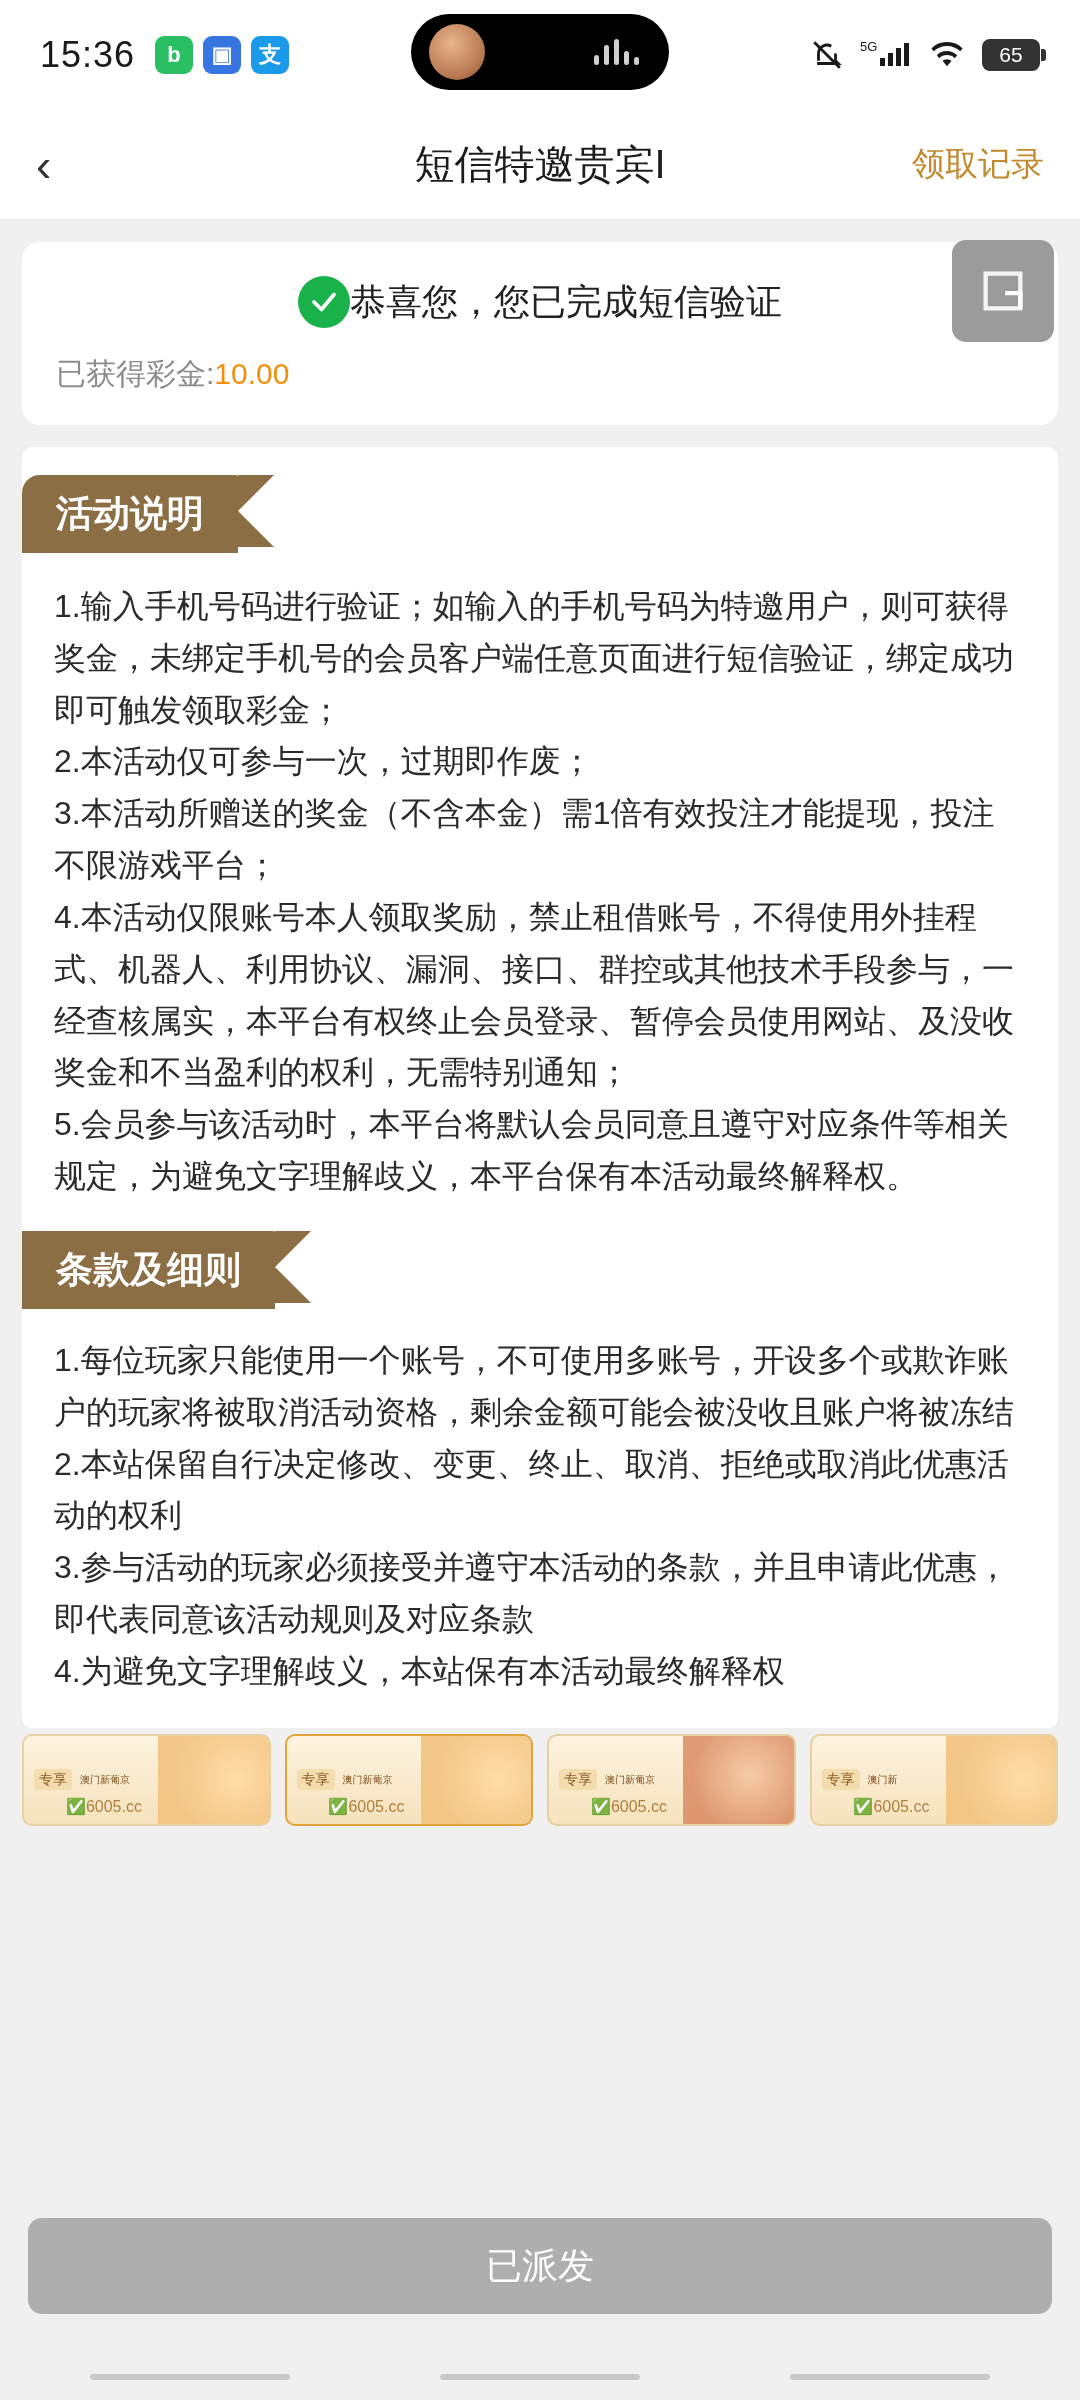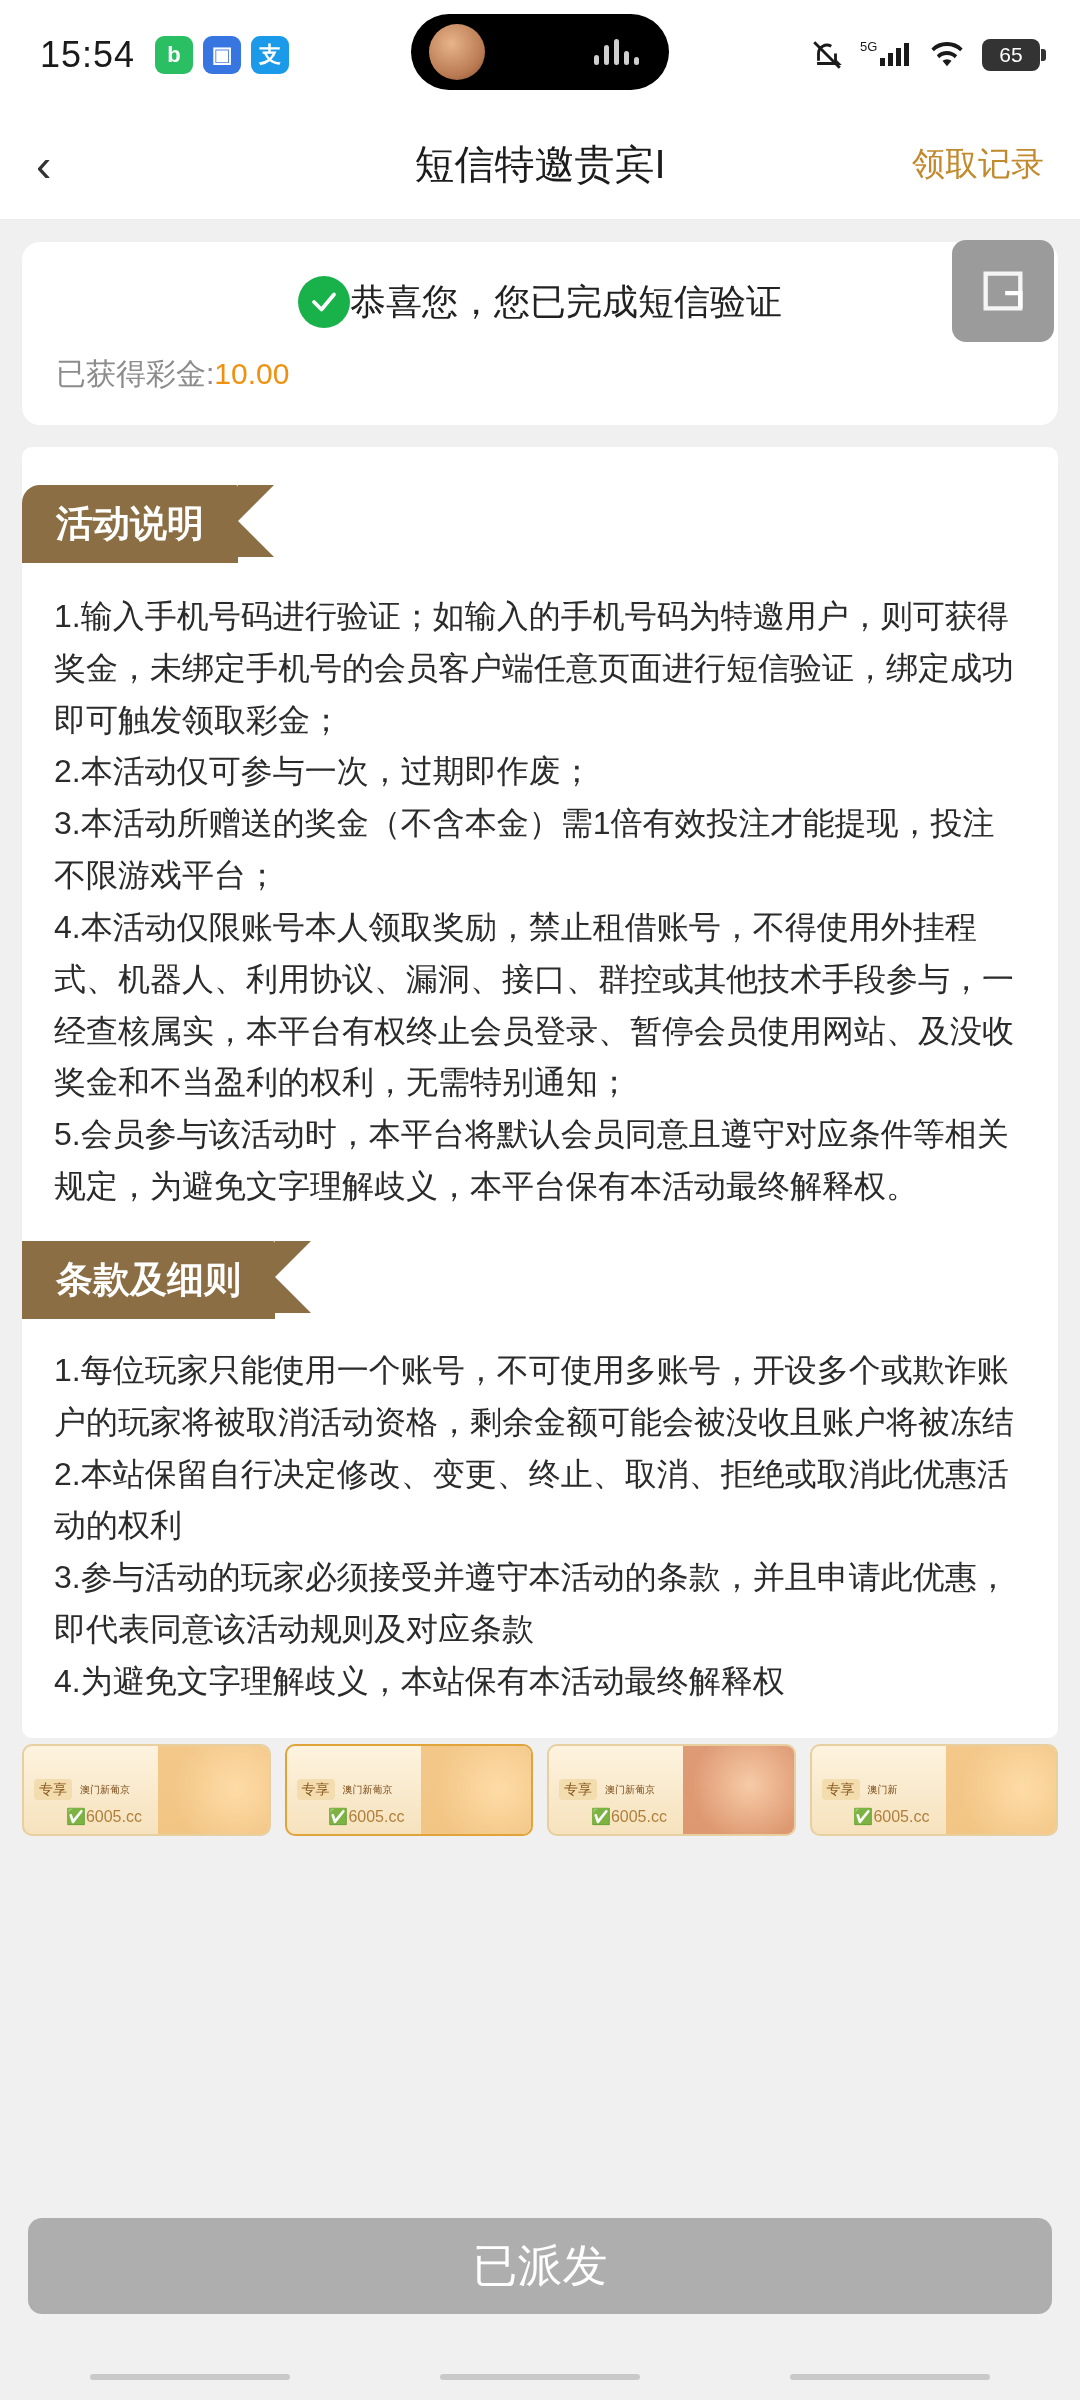--- a/index.html
+++ b/index.html
@@ -174,21 +174,21 @@
     background: #9b9b9b;
     border-radius: 14px;
     display: flex; align-items: center; justify-content: center;
   }
   .float-btn svg { width: 52px; height: 52px; }
 
   
   .content-card {
     background: #fff;
     border-radius: 10px;
-    padding: 10px 0 30px 0;
+    padding: 0 0 30px 0;
   }
   .ribbon {
     display: inline-block;
     position: relative;
     background: #8c6e45;
     color: #fff;
     font-size: 37px;
     font-weight: 600;
     padding: 14px 34px 14px 34px;
     margin: 28px 0 6px 0;
@@ -273,21 +273,21 @@
     height: 200px;
     background: #f0f0f0;
     padding: 18px 28px 0 28px;
   }
   .dispatch-btn {
     width: 100%;
     height: 96px;
     border-radius: 14px;
     background: #aeaeae;
     color: #fff;
-    font-size: 45px;
+    font-size: 36px;
     border: none;
     display: flex;
     align-items: center;
     justify-content: center;
   }
   .navhints {
     position: absolute;
     left: 0; right: 0; bottom: 0;
     height: 36px;
     display: flex;
@@ -302,21 +302,21 @@
     border-radius: 3px;
   }
   .navhints .h1 { width: 200px; margin-left: 90px; }
   .navhints .h2 { width: 200px; }
   .navhints .h3 { width: 200px; margin-right: 90px; }
 </style>
 </head>
 <body>
 
 <div class="statusbar">
-  <div class="sb-time">15:54</div>
+  <div class="sb-time">15:36</div>
 
   <div class="sb-appicons">
     <div class="appicon green">b</div>
     <div class="appicon blue">▣</div>
     <div class="appicon azure">支</div>
   </div>
 
   <div class="notch">
     <div class="notch-avatar"></div>
     <div class="notch-wave">

